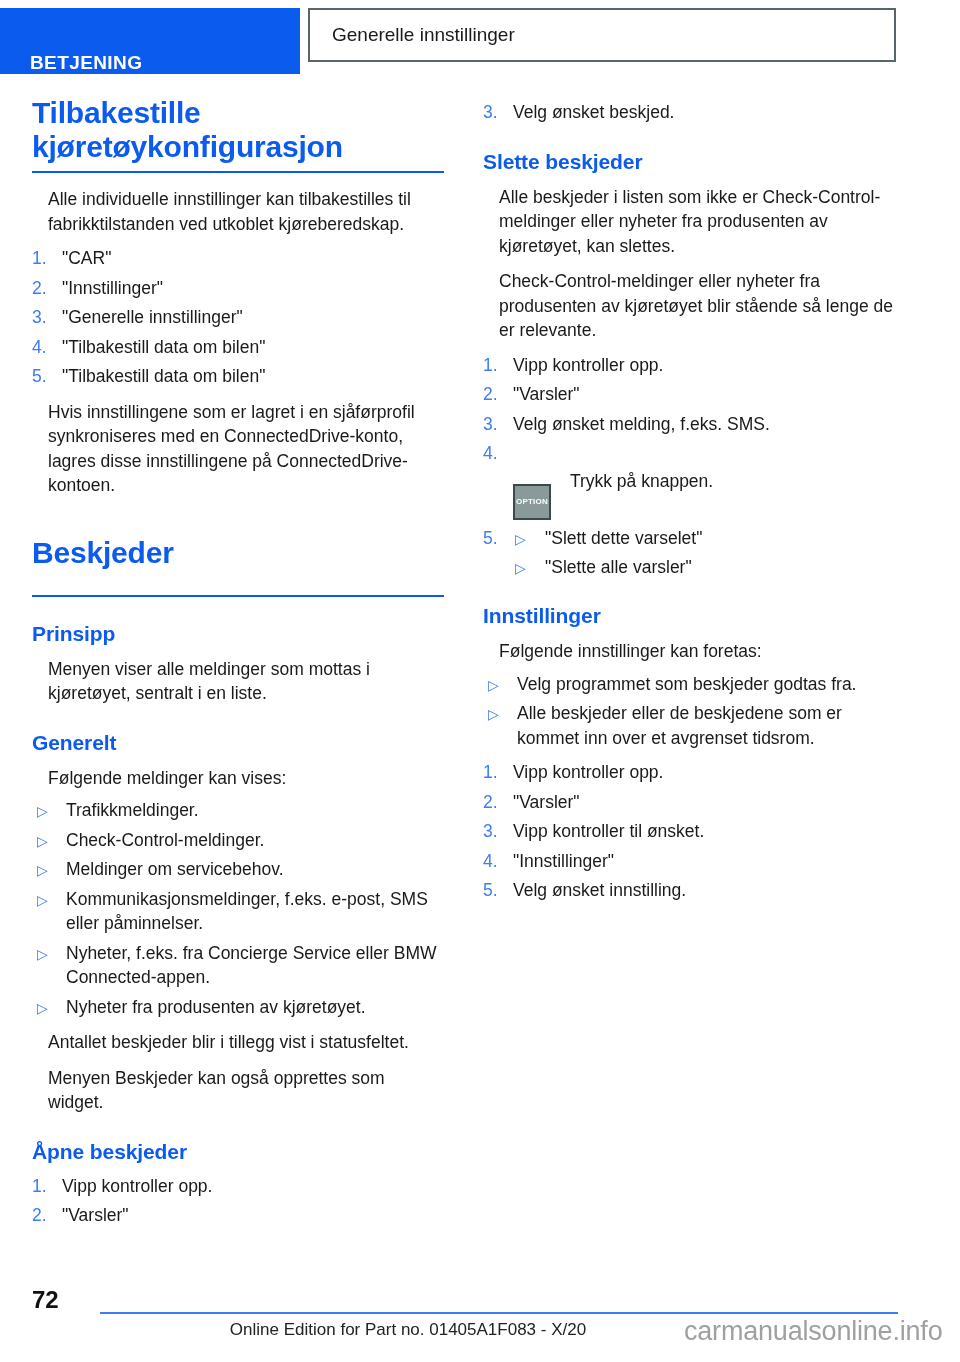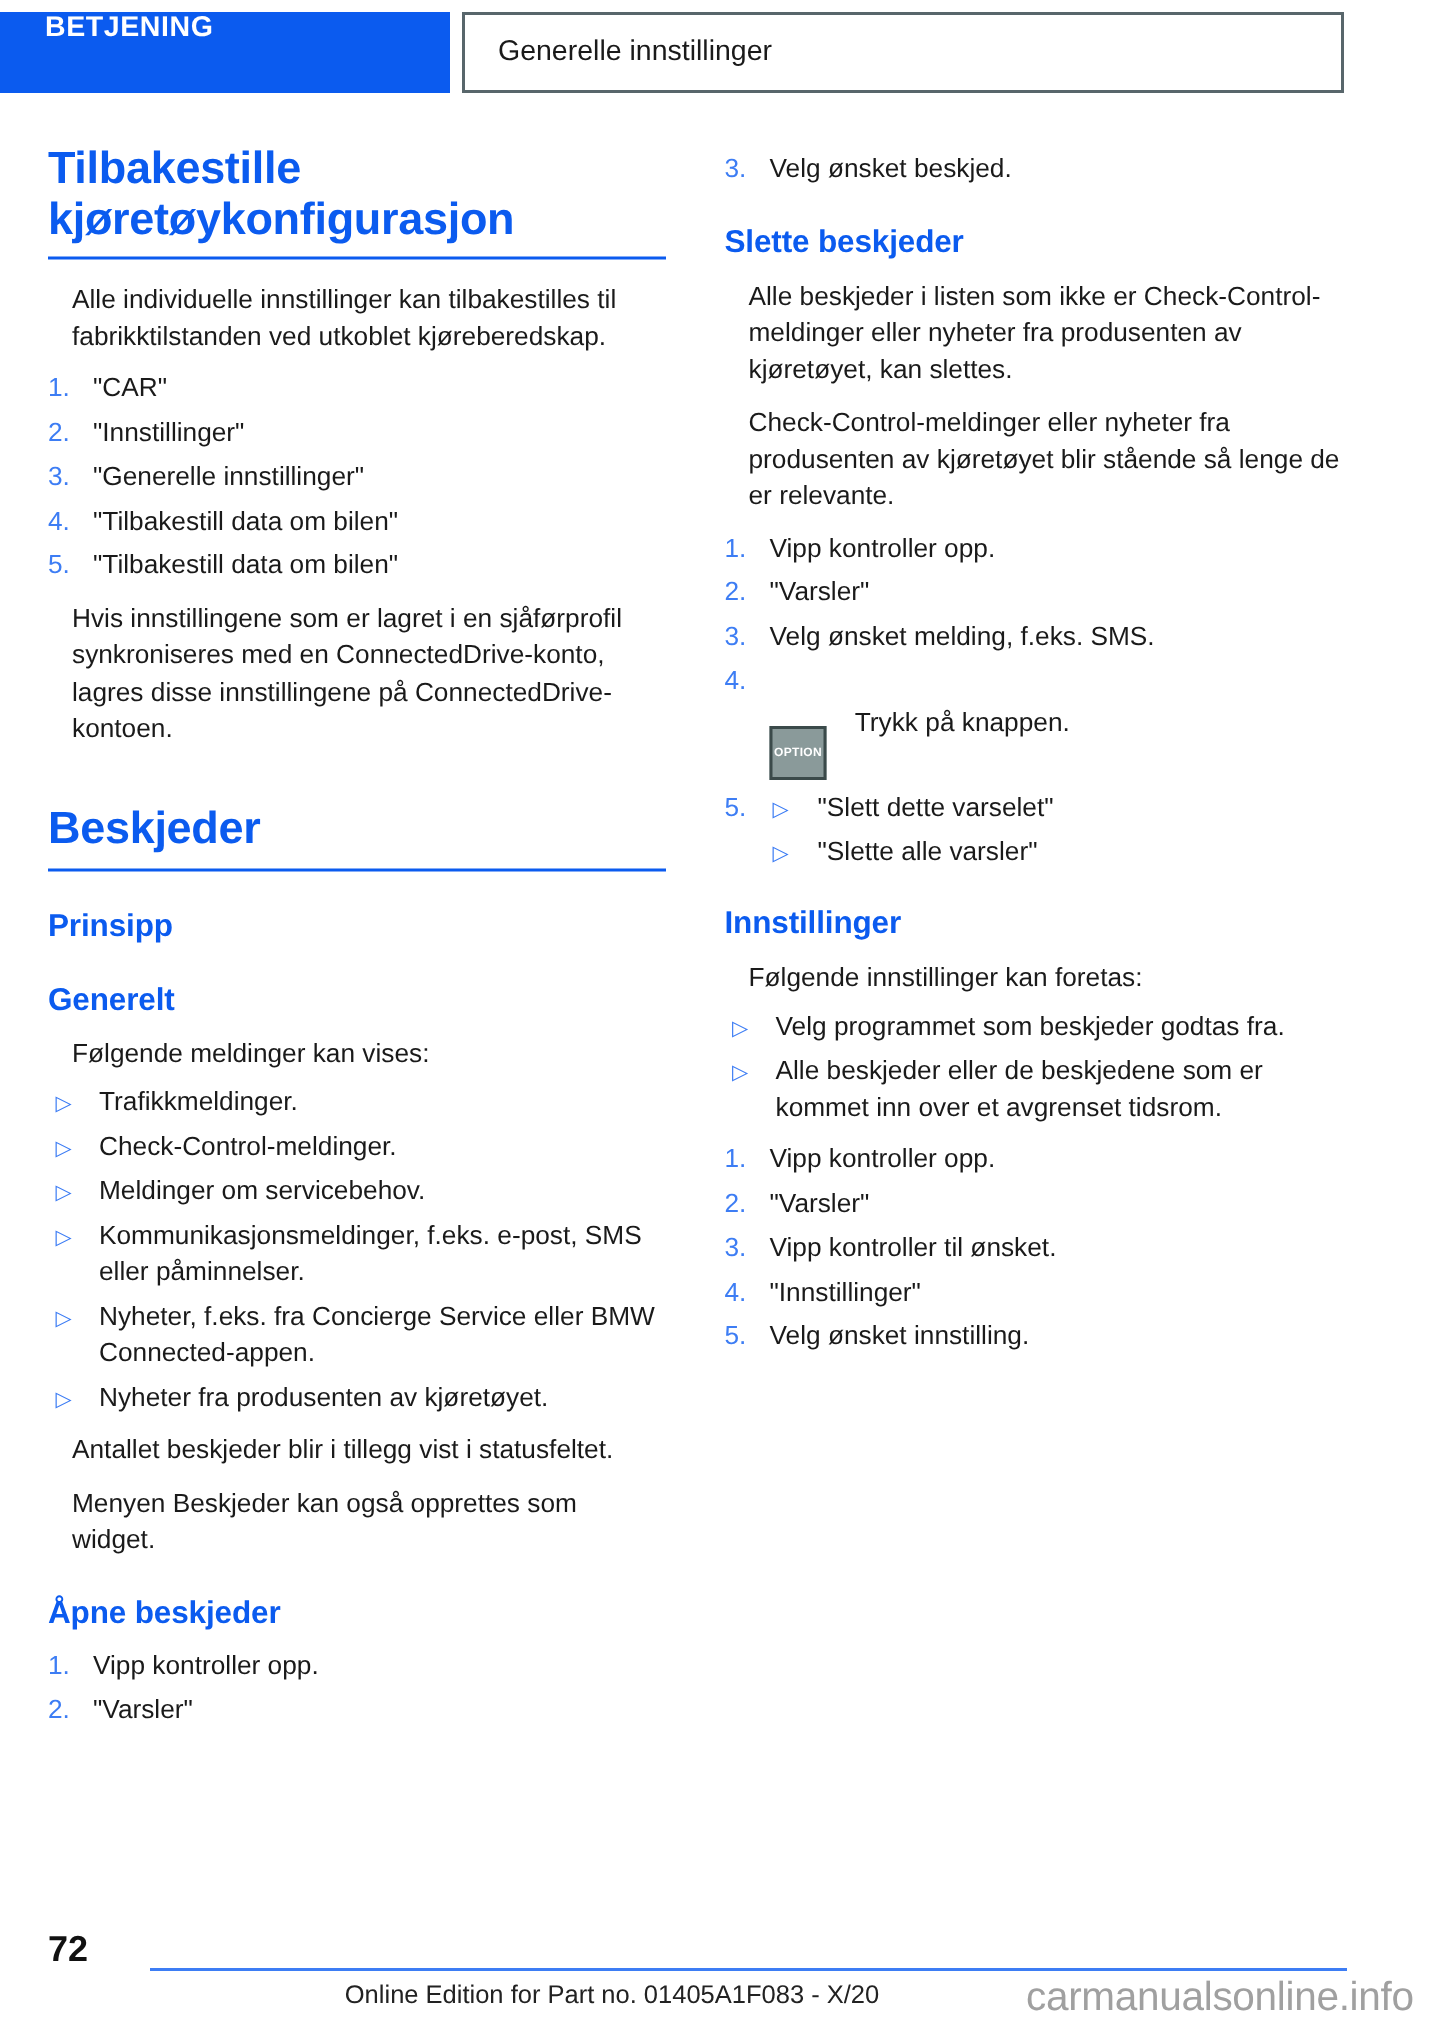--- a/index.html
+++ b/index.html
@@ -22,24 +22,24 @@
     top: 8px;
     left: 0;
     width: 896px;
     height: 54px;
   }
   .header-chapter {
     position: absolute;
     left: 0;
     top: 0;
     width: 300px;
-    height: 54px;
+    height: 66px;
     background: #0B5BEF;
     display: flex;
-    align-items: flex-start;
+    align-items: flex-end;
   }
   .header-chapter-label {
     color: #ffffff;
     font-size: 19px;
     font-weight: bold;
     letter-spacing: 0.4px;
     padding-left: 30px;
   }
   .header-section {
     position: absolute;
@@ -85,21 +85,21 @@
     padding: 0 0 7px 0;
     border-bottom: 2px solid #0B5BEF;
     letter-spacing: -0.2px;
   }
   h2.h-section {
     font-size: 30px;
     line-height: 34px;
     font-weight: bold;
     color: #0B5BEF;
     margin: 38px 0 0 0;
-    padding: 0 0 9px 0;
+    padding: 0 0 25px 0;
     border-bottom: 2px solid #0B5BEF;
     letter-spacing: -0.2px;
   }
   h3.h-sub {
     font-size: 21px;
     line-height: 25px;
     font-weight: bold;
     color: #0B5BEF;
     margin: 24px 0 6px 0;
     letter-spacing: -0.1px;
@@ -292,20 +292,21 @@
         <span class="num">5.</span>
         <span class="step-text">"Tilbakestill data om bilen"</span>
       </li>
     </ol>
 
     <p class="body">Hvis innstillingene som er lagret i en sjåførprofil synkroniseres med en ConnectedDrive-konto, lagres disse innstillingene på ConnectedDrive-kontoen.</p>
 
     <h2 class="h-section">Beskjeder</h2>
 
     <h3 class="h-sub">Prinsipp</h3>
+    <p class="body">Menyen viser alle meldinger som mottas i kjøretøyet, sentralt i en liste.</p>
 
     <h3 class="h-sub">Generelt</h3>
     <p class="body">Følgende meldinger kan vises:</p>
 
     <ul class="tri">
       <li>
         <span class="tri-mark">▷</span>
         <span>Trafikkmeldinger.</span>
       </li>
       <li>

